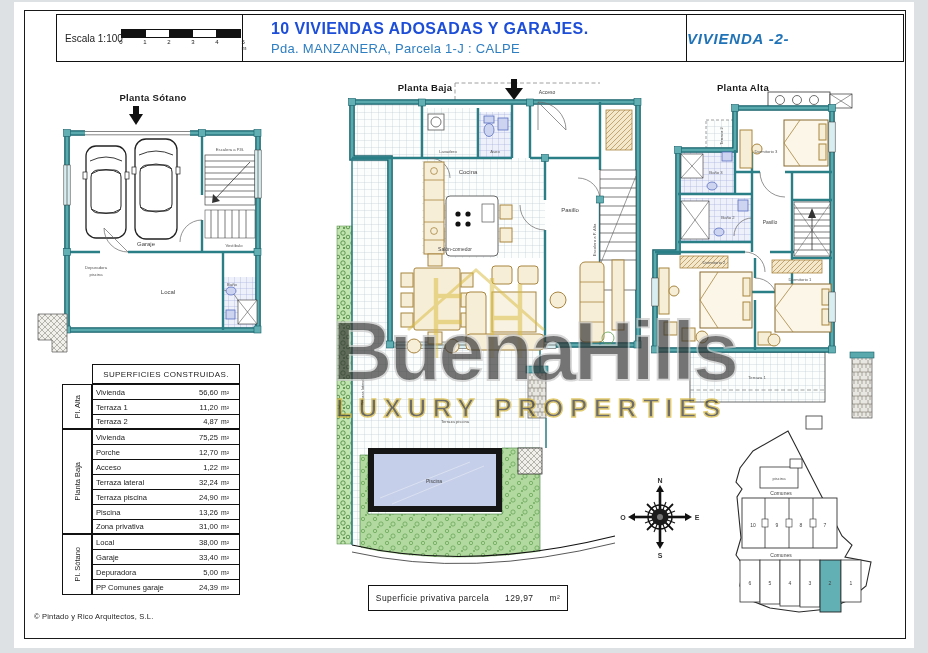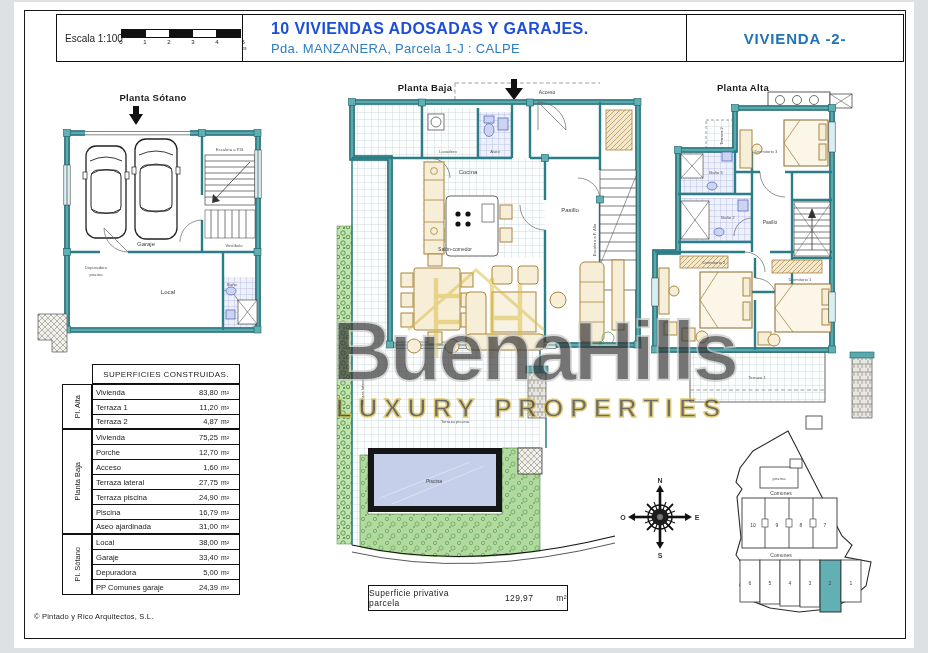--- a/index.html
+++ b/index.html
@@ -5,21 +5,21 @@
   html,body{margin:0;padding:0;}
   body{background:#dde1e3;font-family:"Liberation Sans","DejaVu Sans",sans-serif;}
   .page{position:relative;width:928px;height:653px;background:#dde1e3;overflow:hidden;}
   .sheet{position:absolute;left:14px;top:2px;width:900px;height:646px;background:#ffffff;}
   .frame{position:absolute;left:24px;top:10px;width:880px;height:627px;border:1.5px solid #1a1a1a;}
 
   
   .hd{position:absolute;left:56px;top:14px;width:848px;height:48px;border:1.2px solid #111;display:flex;box-sizing:border-box;background:#fff;}
   .hd-left{position:relative;width:186px;border-right:1.2px solid #111;box-sizing:border-box;}
   .hd-mid{flex:1;border-right:1.2px solid #111;box-sizing:border-box;display:flex;flex-direction:column;justify-content:center;padding-left:28px;}
-  .hd-right{width:216px;display:flex;align-items:center;justify-content:center;}
+  .hd-right{width:216px;display:flex;align-items:center;font-style:italic;}
   .esc{position:absolute;left:8px;top:18px;font-size:10px;color:#222;}
   .scalebar{position:absolute;left:64px;top:14px;width:120px;}
   .sb-segs{display:flex;height:7px;border:1px solid #111;box-sizing:content-box;}
   .sb-segs span{width:24px;height:7px;}
   .sb-segs span:nth-child(odd){background:#111;}
   .sb-segs span:nth-child(even){background:#fff;}
   .sb-ticks{position:relative;height:9px;font-size:6px;color:#222;}
   .sb-ticks span{position:absolute;top:1px;transform:translateX(-50%);}
   .sb-ticks span:nth-child(1){left:0;}
   .sb-ticks span:nth-child(2){left:24px;}
@@ -39,21 +39,21 @@
   .stg{box-sizing:border-box;border-left:1.3px solid #111;border-right:1.3px solid #111;border-bottom:2.2px solid #111;display:flex;align-items:center;justify-content:center;background:#fff;}
   .stg:last-child{border-bottom-width:1.3px;}
   .stg span{writing-mode:vertical-rl;transform:rotate(180deg);font-size:7.5px;color:#222;}
   .st-rows{width:148px;border-top:1.3px solid #111;box-sizing:border-box;}
   .str{box-sizing:border-box;height:15px;border-left:1.3px solid #111;border-right:1.3px solid #111;border-bottom:1.3px solid #111;display:flex;align-items:center;padding:0 3px;background:#fff;}
   .str.gend{border-bottom-width:2.2px;}
   .st-val{margin-left:auto;text-align:right;}
   .st-unit{width:15px;padding-left:3px;font-size:6.8px;}
 
   
-  .cap{position:absolute;left:368px;top:585px;width:200px;height:26px;border:1.3px solid #111;display:flex;align-items:center;justify-content:center;gap:23px;font-size:8.5px;color:#222;letter-spacing:.4px;box-sizing:border-box;background:#fff;}
+  .cap{position:absolute;left:368px;top:585px;width:200px;height:26px;border:1.3px solid #111;display:flex;align-items:center;justify-content:center;gap:16px;font-size:8.5px;color:#222;letter-spacing:.4px;box-sizing:border-box;background:#fff;}
   .foot{position:absolute;left:34px;top:612px;font-size:7.5px;color:#222;letter-spacing:.2px;}
 
   svg.draw{position:absolute;left:0;top:0;pointer-events:none;}
   svg text{font-family:"Liberation Sans","DejaVu Sans",sans-serif;fill:#333;}
   .pt{font-size:9.5px;font-weight:bold;fill:#1a1a1a;text-anchor:middle;letter-spacing:.3px;}
   .rl{font-size:6px;text-anchor:middle;fill:#444;}
   .rl5{font-size:5px;text-anchor:middle;fill:#444;}
   .rl4{font-size:4.2px;text-anchor:middle;fill:#555;}
   .wO{stroke:#14606a;stroke-width:5.6;fill:none;}
   .wI{stroke:#5aa9ad;stroke-width:3;fill:none;}
@@ -577,21 +577,21 @@
         <div class="stg" style="height:105px">
             <span>Planta Baja</span>
           </div>
         <div class="stg" style="height:60px">
             <span>Pl. Sótano</span>
           </div>
       </div>
       <div class="st-rows">
         <div class="str">
             <span>Vivienda</span>
-            <span class="st-val">83,80</span>
+            <span class="st-val">56,60</span>
             <span class="st-unit">m²</span>
           </div>
         <div class="str">
             <span>Terraza 1</span>
             <span class="st-val">11,20</span>
             <span class="st-unit">m²</span>
           </div>
         <div class="str gend">
             <span>Terraza 2</span>
             <span class="st-val">4,87</span>
@@ -602,40 +602,40 @@
             <span class="st-val">75,25</span>
             <span class="st-unit">m²</span>
           </div>
         <div class="str">
             <span>Porche</span>
             <span class="st-val">12,70</span>
             <span class="st-unit">m²</span>
           </div>
         <div class="str">
             <span>Acceso</span>
-            <span class="st-val">1,60</span>
+            <span class="st-val">1,22</span>
             <span class="st-unit">m²</span>
           </div>
         <div class="str">
             <span>Terraza lateral</span>
-            <span class="st-val">27,75</span>
+            <span class="st-val">32,24</span>
             <span class="st-unit">m²</span>
           </div>
         <div class="str">
             <span>Terraza piscina</span>
             <span class="st-val">24,90</span>
             <span class="st-unit">m²</span>
           </div>
         <div class="str">
             <span>Piscina</span>
-            <span class="st-val">16,79</span>
+            <span class="st-val">13,26</span>
             <span class="st-unit">m²</span>
           </div>
         <div class="str gend">
-            <span>Aseo ajardinada</span>
+            <span>Zona privativa</span>
             <span class="st-val">31,00</span>
             <span class="st-unit">m²</span>
           </div>
         <div class="str">
             <span>Local</span>
             <span class="st-val">38,00</span>
             <span class="st-unit">m²</span>
           </div>
         <div class="str">
             <span>Garaje</span>

